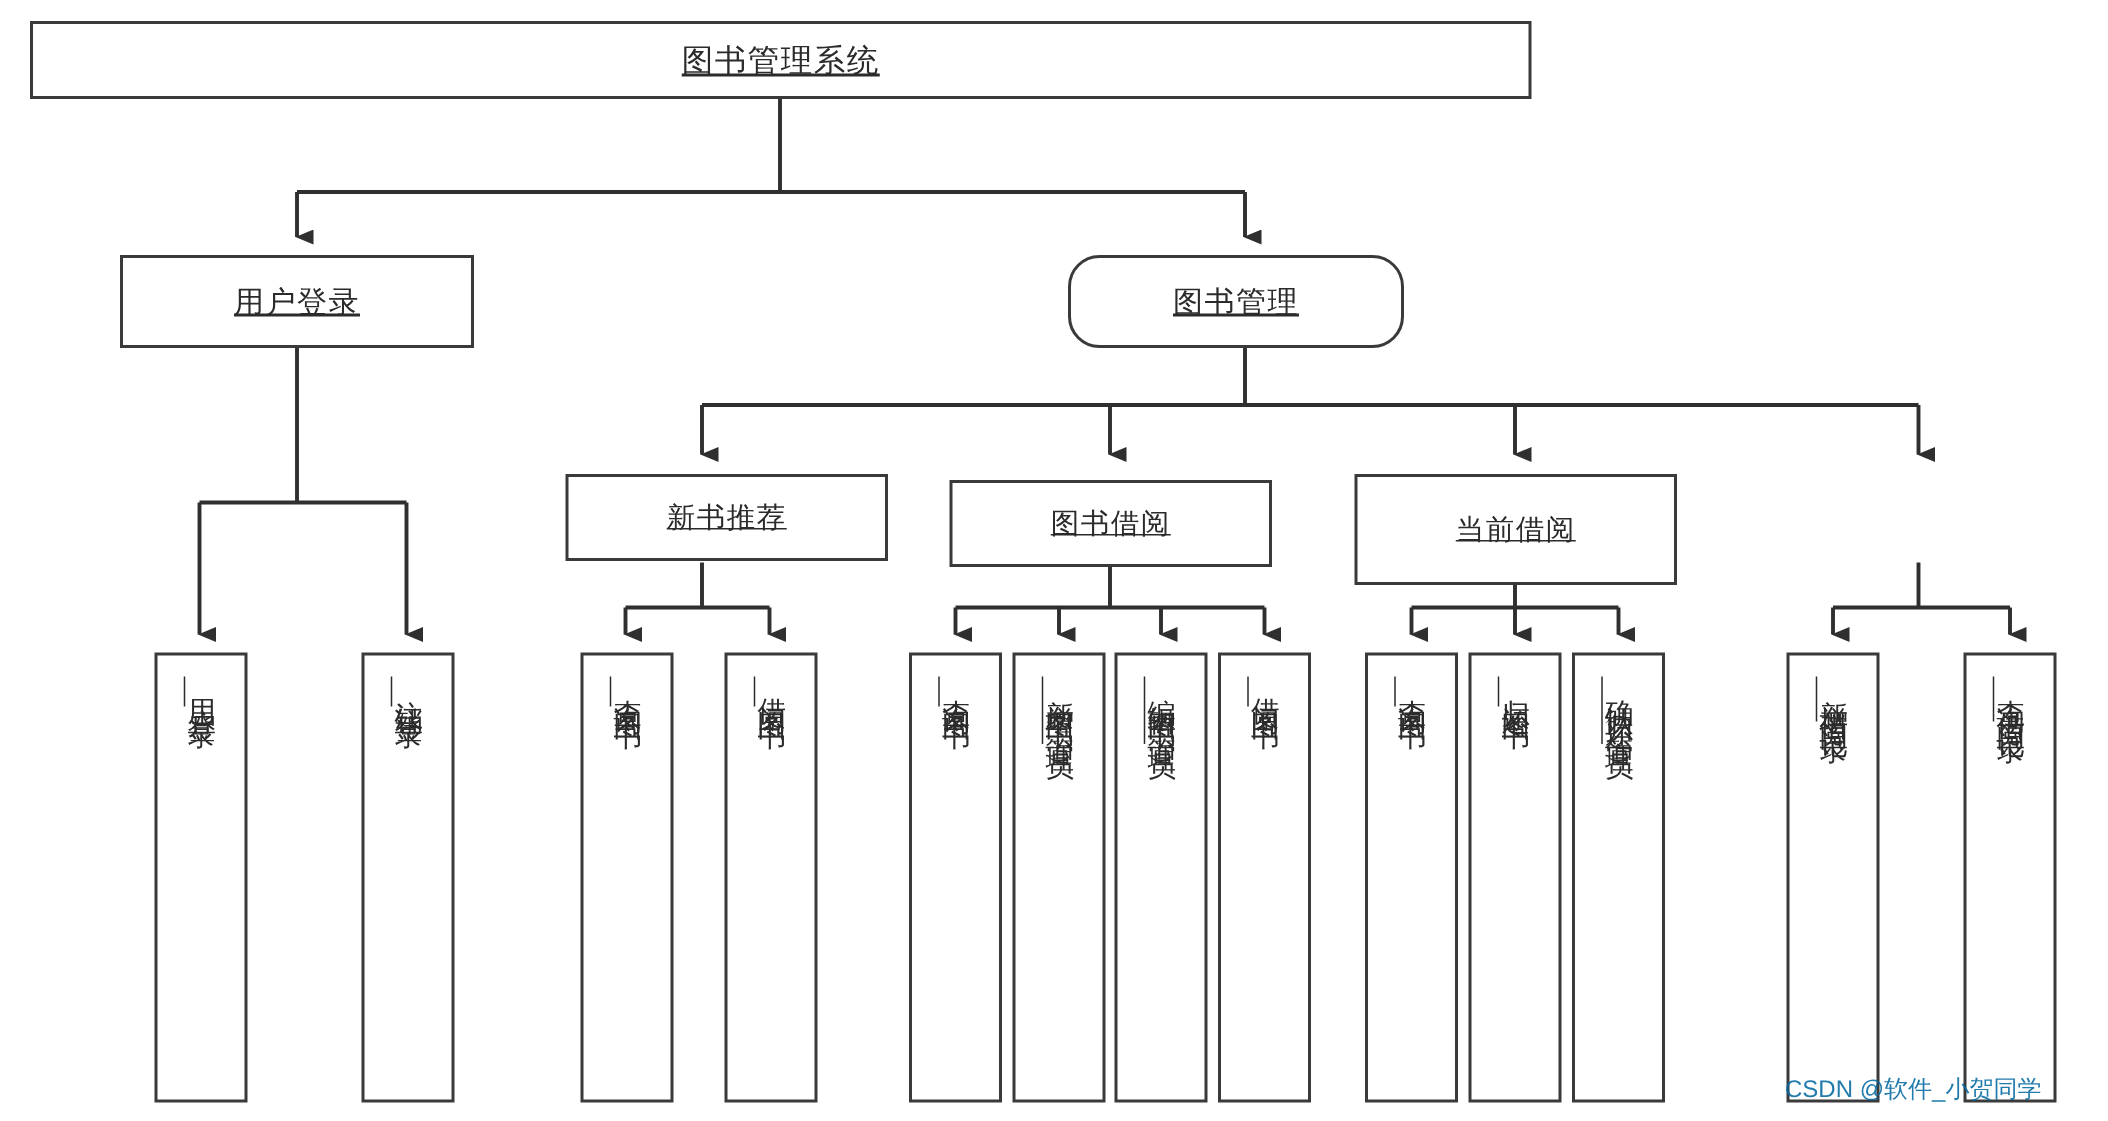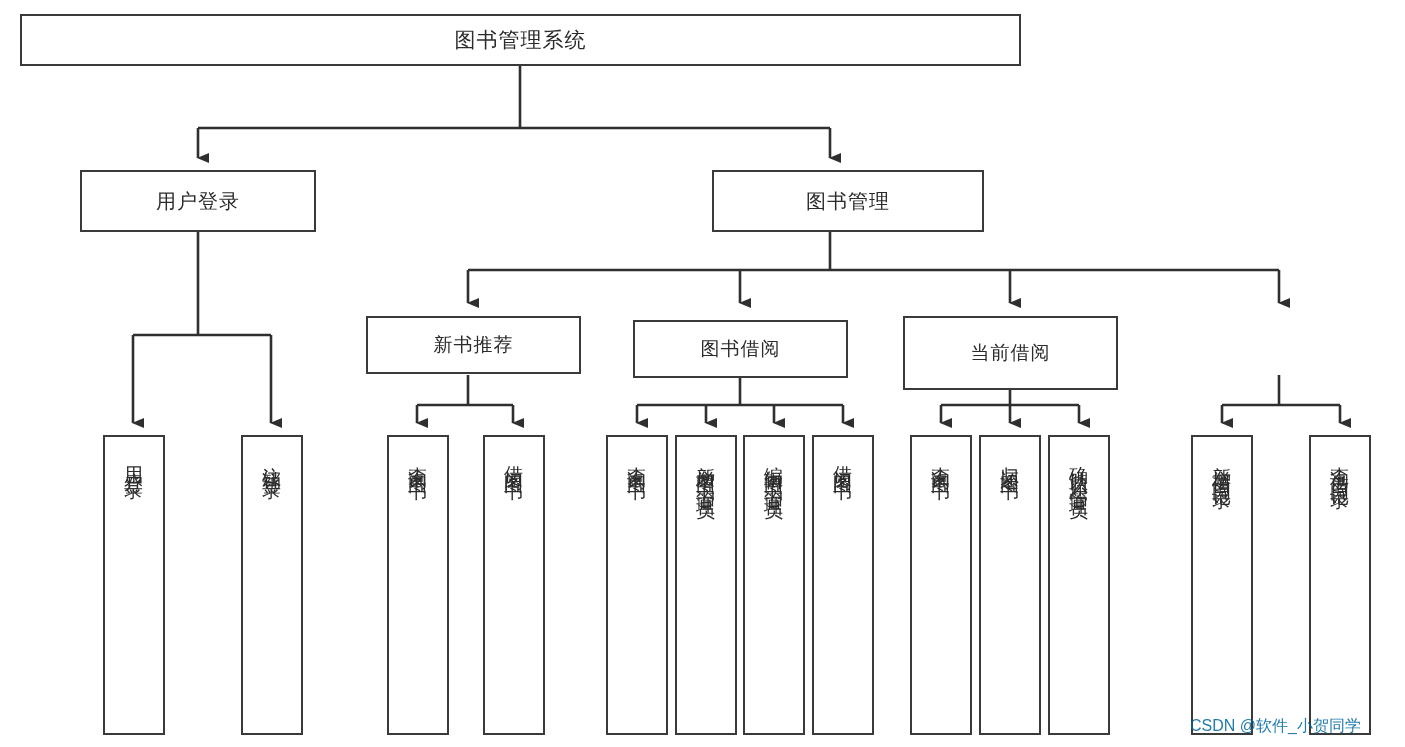--- a/index.html
+++ b/index.html
@@ -29,20 +29,21 @@
   .node {
     position: absolute;
     box-sizing: border-box;
     background: #ffffff;
     border: 2.5px solid #3a3a3a;
     display: flex;
     align-items: center;
     justify-content: center;
     color: #2b2b2b;
     z-index: 2;
+    text-decoration: underline;
   }
   .node-root {
     font-size: 21px;
     letter-spacing: 1px;
   }
   .node-l1 {
     font-size: 20px;
     letter-spacing: 1px;
   }
   .node-l2 {
@@ -126,25 +127,25 @@
     </g>
   </svg>
 
   <div class="node node-root" style="left:20px; top:14px; width:1001px; height:52px;">
     <span>图书管理系统</span>
   </div>
 
   <div class="node node-l1" style="left:80px; top:170px; width:236px; height:62px;">
     <span>用户登录</span>
   </div>
-  <div class="node node-l1" style="left:712px; top:170px; width:272px; height:62px;">
+  <div class="node node-l1" style="left:712px; top:170px; width:224px; height:62px;border-radius:21px;">
     <span>图书管理</span>
   </div>
 
-  <div class="node node-l2" style="left:366px; top:316px; width:215px; height:58px;">
+  <div class="node node-l2" style="left:377px; top:316px; width:215px; height:58px;">
     <span>新书推荐</span>
   </div>
   <div class="node node-l2" style="left:633px; top:320px; width:215px; height:58px;">
     <span>图书借阅</span>
   </div>
   <div class="node node-l2" style="left:903px; top:316px; width:215px; height:74px;">
     <span>当前借阅</span>
   </div>
 
   <div class="node node-leaf" style="left:103px; top:435px; width:62px; height:300px;">

